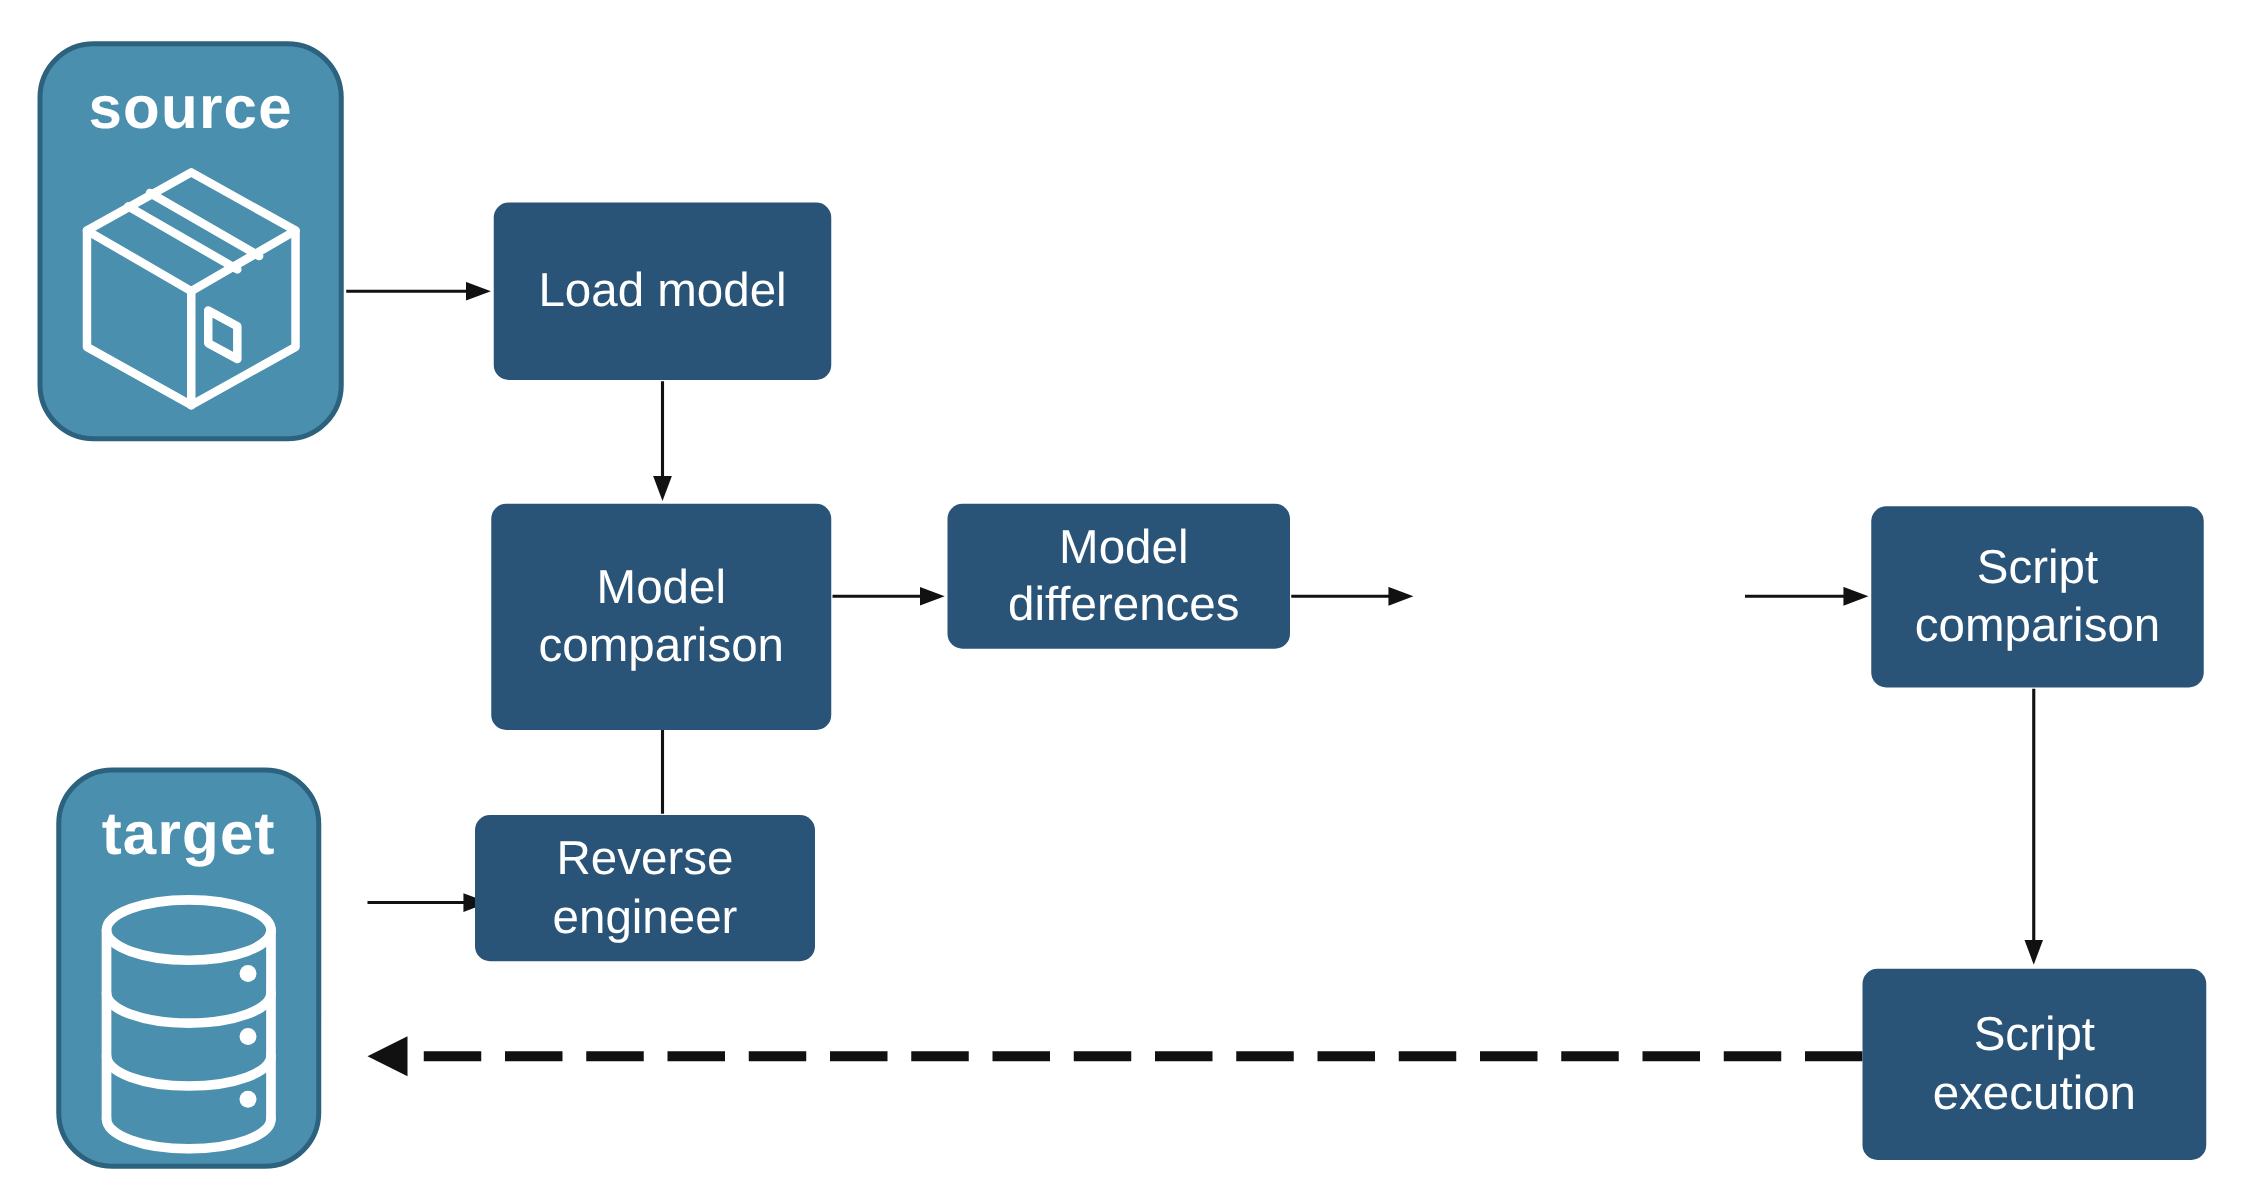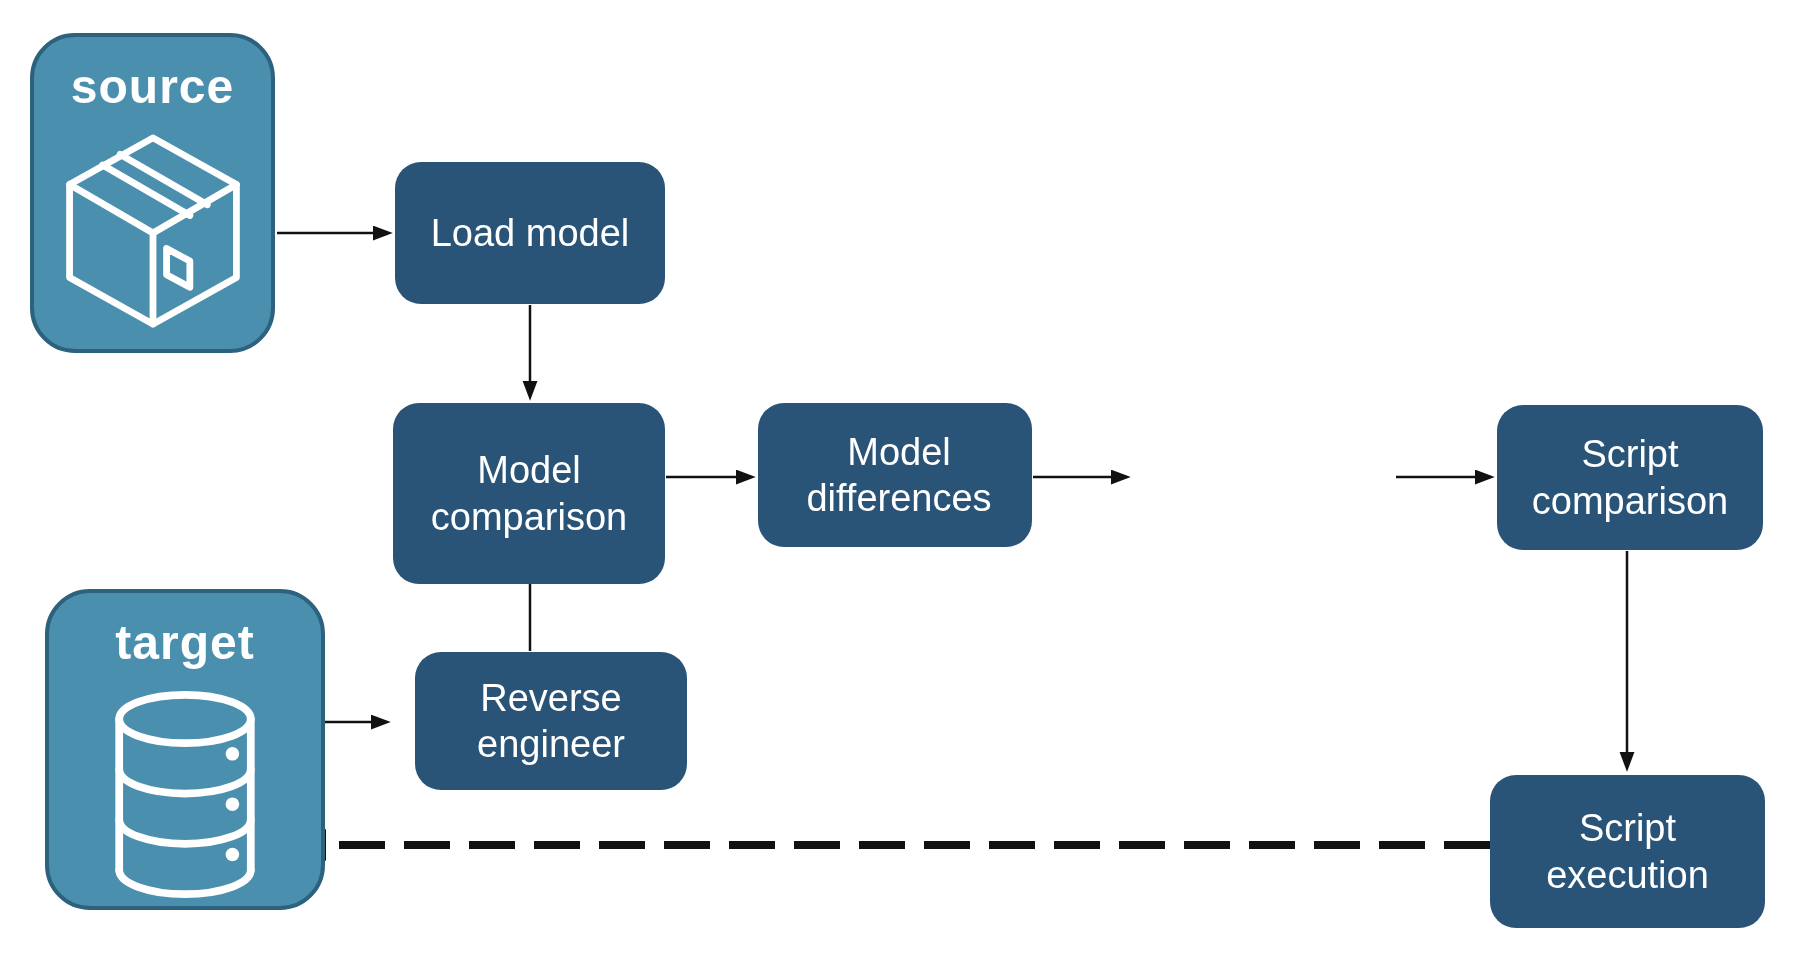--- a/index.html
+++ b/index.html
@@ -12,46 +12,46 @@
   }
   html,body{margin:0;padding:0;background:var(--background);}
   .canvas{
     position:relative;width:1800px;height:959px;background:var(--background);
     font-family:"Liberation Sans", sans-serif;overflow:hidden;
   }
   .edges{position:absolute;left:0;top:0;width:1800px;height:959px;z-index:1;}
   .node{position:absolute;z-index:2;box-sizing:border-box;}
   .step{
     background:var(--step_fill);
-    border-radius:26px;
+    border-radius:12px;
     color:var(--text);
     font-size:38px;
     line-height:1.22;
     display:flex;align-items:center;justify-content:center;
     text-align:center;
     padding:0 24px;
   }
   .entity{
     background:var(--entity_fill);
     border:4px solid var(--entity_border);
     border-radius:45px;
     color:var(--text);
     display:flex;flex-direction:column;align-items:center;
   }
   .entity-label{
     font-size:48px;font-weight:700;letter-spacing:1px;
     margin-top:22px;
   }
   .entity-icon{margin-top:20px;}
   #node-source{left:30px;top:33px;width:245px;height:320px;}
-  #node-target{left:45px;top:589px;width:280px;height:321px;}
+  #node-target{left:45px;top:614px;width:212px;height:321px;}
   #node-load-model{left:395px;top:162px;width:270px;height:142px;}
   #node-model-comparison{left:393px;top:403px;width:272px;height:181px;}
-  #node-reverse-engineer{left:415px;top:652px;width:272px;height:138px;}
-  #node-model-differences{left:758px;top:403px;width:274px;height:144px;padding-left:32px;}
+  #node-reverse-engineer{left:380px;top:652px;width:272px;height:117px;}
+  #node-model-differences{left:758px;top:403px;width:274px;height:116px;padding-left:32px;}
   #node-deployment-plan{left:1133px;top:403px;width:262px;height:144px;}
   #node-script-generation{left:1497px;top:405px;width:266px;height:145px;}
   #node-script-execution{left:1490px;top:775px;width:275px;height:153px;}
 </style>
 </head>
 <body>
 
 <div class="canvas">
 
   <svg class="edges" viewBox="0 0 1800 959" xmlns="http://www.w3.org/2000/svg">

